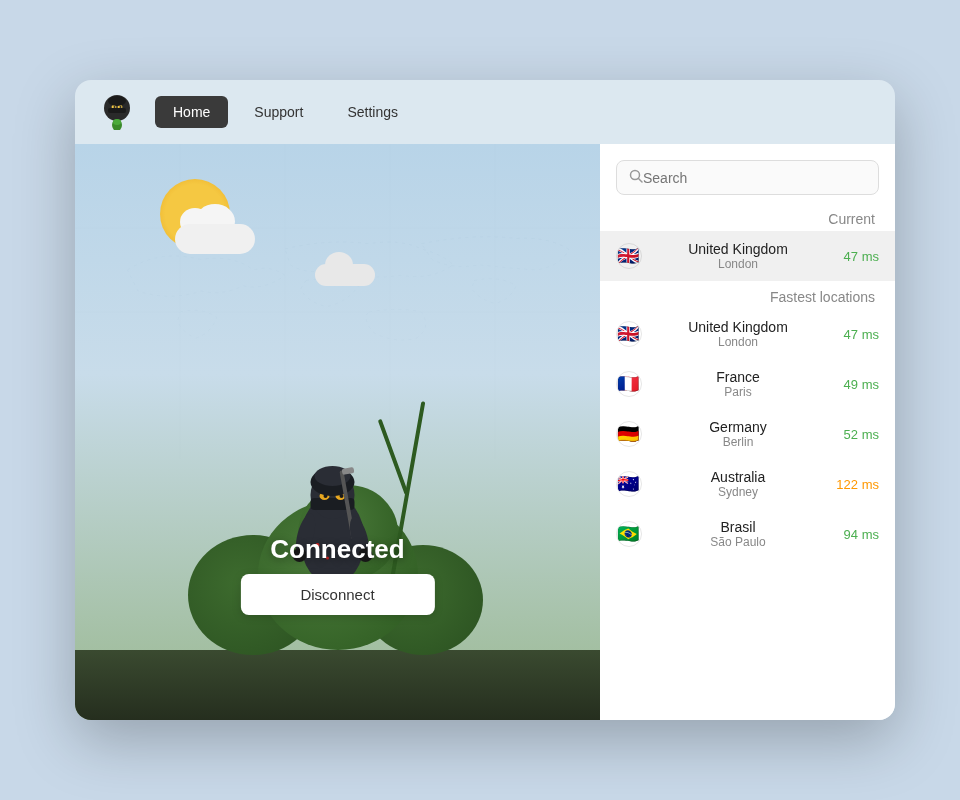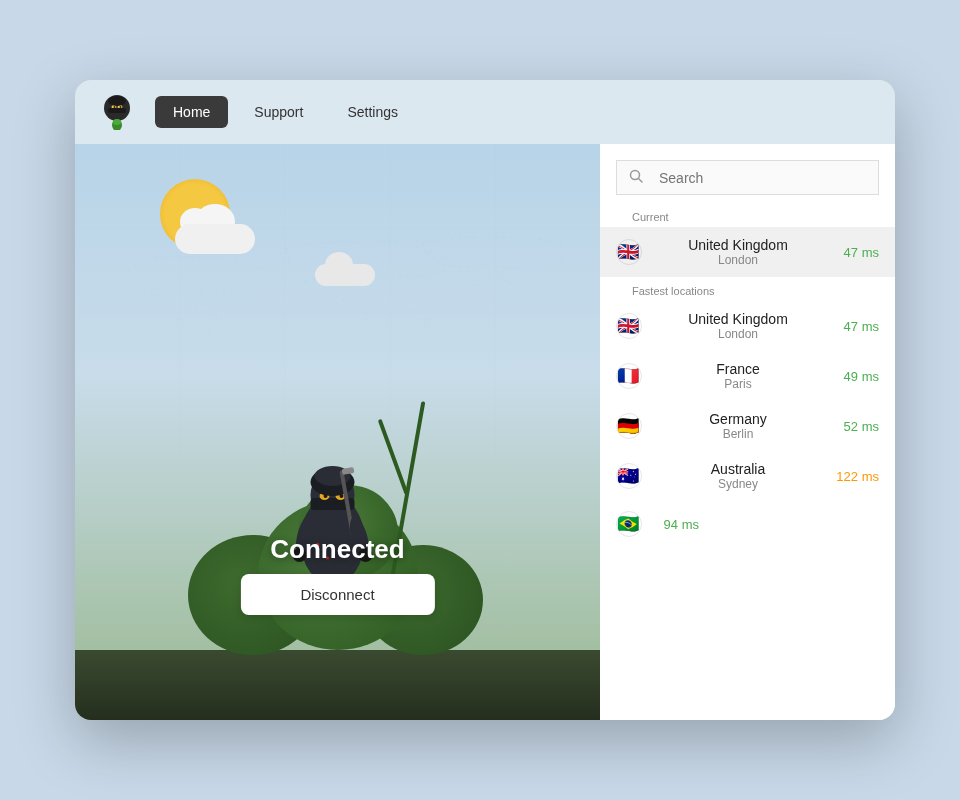--- a/index.html
+++ b/index.html
@@ -295,47 +295,48 @@
       flex-direction: column;
       overflow: hidden;
       flex-shrink: 0;
     }
 
     .search-box {
       margin: 16px 16px 8px;
       display: flex;
       align-items: center;
       border: 1.5px solid #ddd;
-      border-radius: 0;
+      border-radius: 8px;
       padding: 8px 12px;
-      gap: 16px;
+      gap: 0;
       background: #fafafa;
     }
 
     .search-icon-wrap {
       color: #999;
       font-size: 14px;
     }
 
     .search-input {
       border: none;
       outline: none;
       background: transparent;
       font-size: 14px;
       color: #333;
       flex: 1;
     }
 
     .section-label {
-      font-size: 11px;
+      font-size: 14px;
       color: #888;
       font-weight: 500;
-      padding: 8px 32px 4px;
+      padding: 8px 20px 4px;
       text-transform: none;
       letter-spacing: 0;
+      text-align: right;
     }
 
     .location-list {
       overflow-y: auto;
       flex: 1;
     }
 
     .location-item {
       display: flex;
       align-items: center;
@@ -578,20 +579,24 @@
           <div class="flag">🇦🇺</div>
           <div class="location-info">
             <div class="location-name">Australia</div>
             <div class="location-city">Sydney</div>
           </div>
           <div class="latency orange">122 ms</div>
         </div>
 
         <div class="location-item">
           <div class="flag">🇧🇷</div>
+          <div class="location-info">
+            <div class="location-name">Brasil</div>
+            <div class="location-city">São Paulo</div>
+          </div>
           <div class="latency green">94 ms</div>
         </div>
 
       </div>
     </div>
 
   </div>
 </div>
 
 </body></html>

